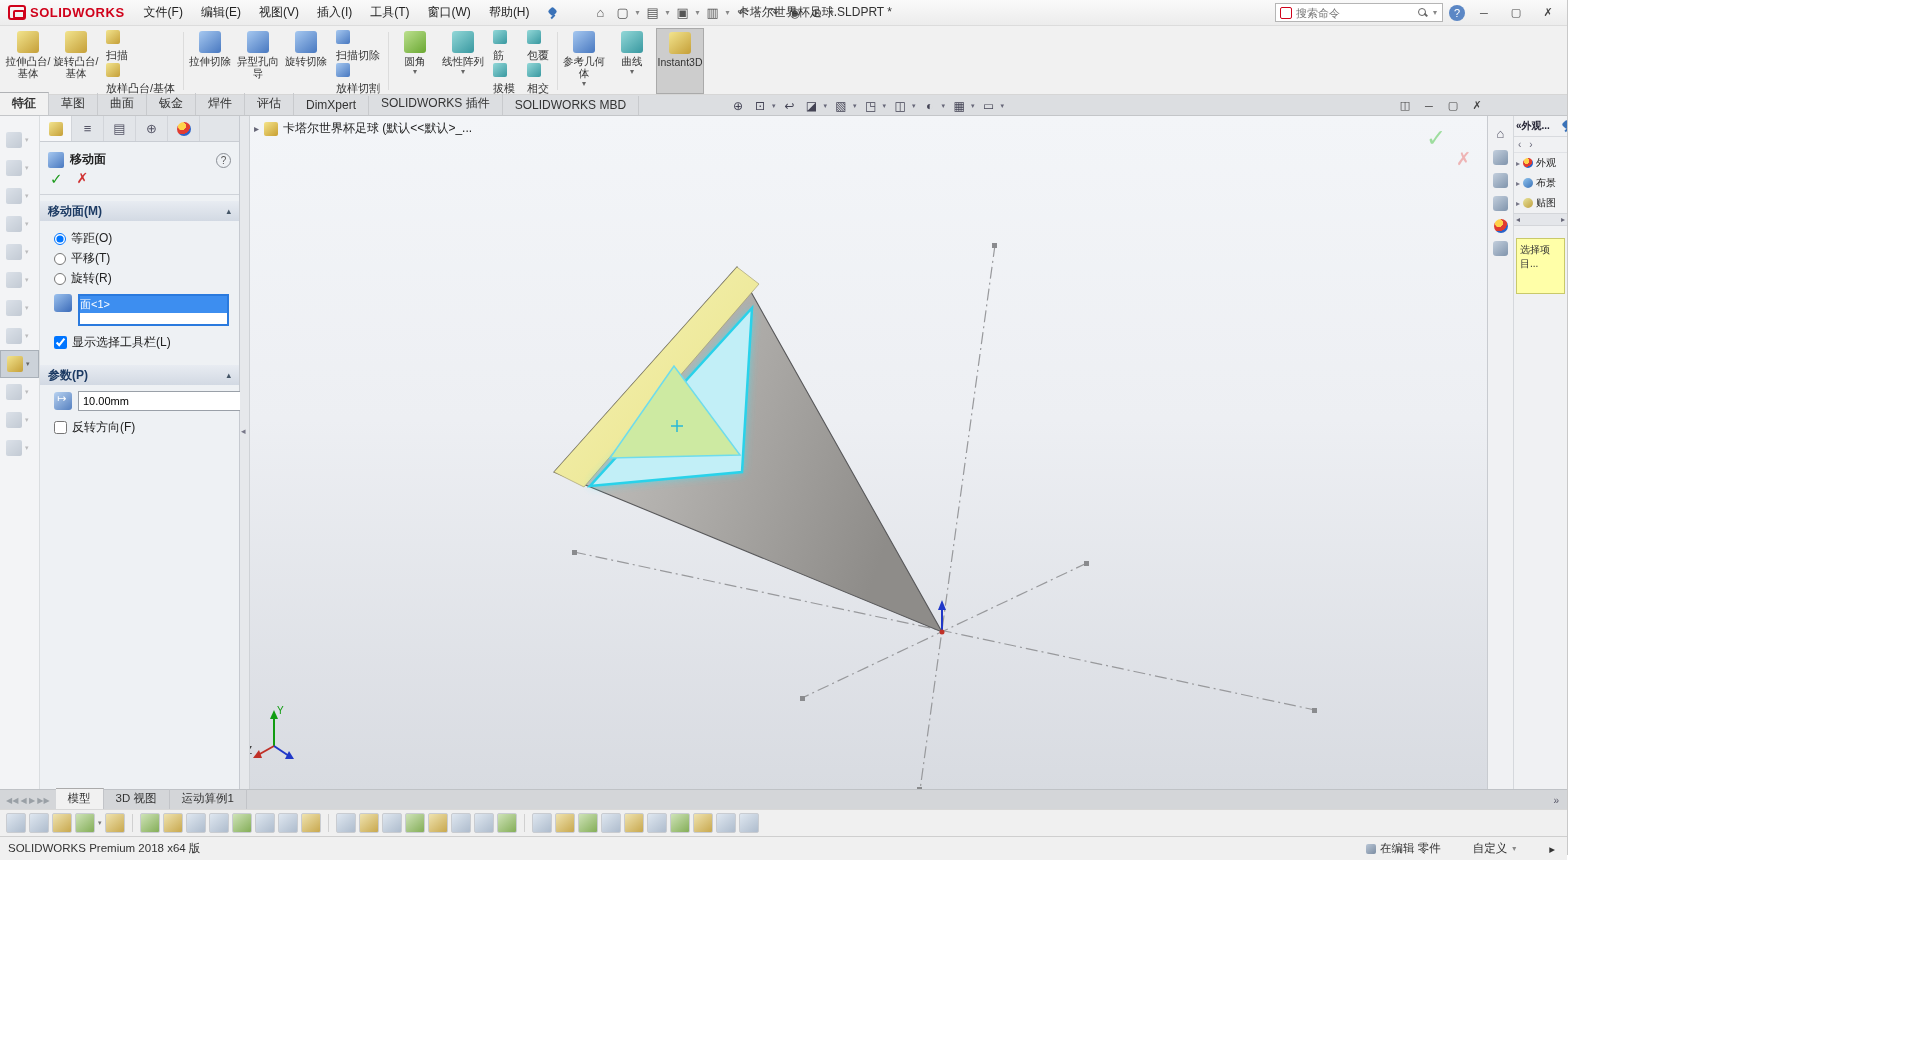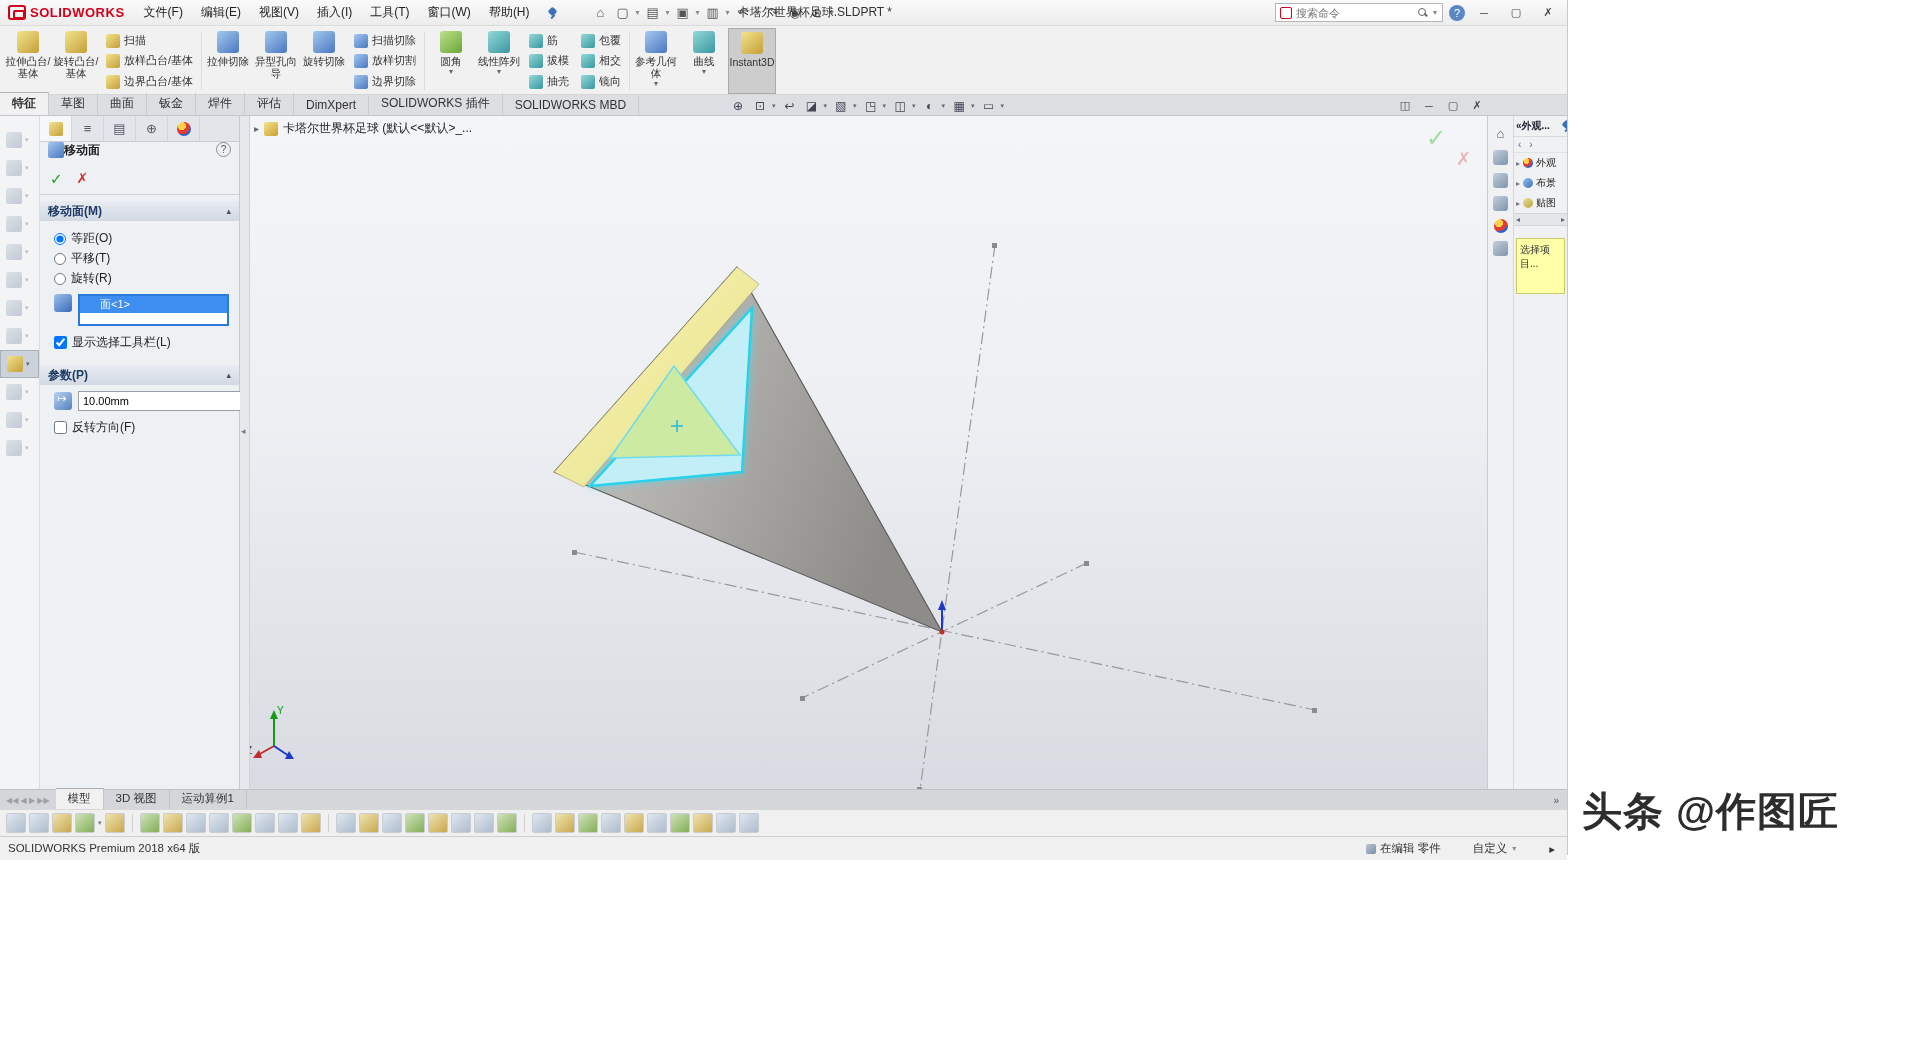--- a/index.html
+++ b/index.html
@@ -31,21 +31,21 @@
   .mag-icon::after { content:""; position:absolute; left:6px; top:6px; width:4px; height:1.5px; background:#666; transform:rotate(45deg); }
   .help-btn { width:16px; height:16px; border-radius:50%; background:#5b87c5; color:#fff; font-size:11px; display:flex; align-items:center; justify-content:center; }
   .winbtn { width:26px; height:20px; display:flex; align-items:center; justify-content:center; font-size:11px; color:#444; }
 
   
   .ribbon { height:69px; background:#f1f1f1; border-bottom:1px solid #d6d6d6; display:flex; align-items:stretch; padding:2px 2px 0 4px; }
   .rb-big { width:48px; display:flex; flex-direction:column; align-items:center; padding-top:3px; text-align:center; font-size:10.5px; line-height:1.15; color:#333; }
   .rb-big .ic { width:22px; height:22px; border-radius:3px; margin-bottom:2px; }
   .rb-big.pressed { background:#cdcdcd; border:1px solid #aaa; }
   .rb-stack { display:flex; flex-direction:column; justify-content:space-around; padding:2px 6px; font-size:11px; color:#333; }
-  .rb-row { display:flex; align-items:flex-end; gap:4px; white-space:nowrap; }
+  .rb-row { display:flex; align-items:flex-start; gap:4px; white-space:nowrap;flex-direction:column; }
   .ic-s { width:14px; height:14px; border-radius:2px; flex:none; }
   .g-gold { background:linear-gradient(140deg,#f2e48e,#c59f38); }
   .g-blue { background:linear-gradient(140deg,#a6c8f0,#4878c0); }
   .g-green{ background:linear-gradient(140deg,#bce08e,#6aa832); }
   .g-teal { background:linear-gradient(140deg,#93d8d8,#3898a0); }
   .rb-sep { width:1px; background:#dcdcdc; margin:4px 2px; }
   .rb-caret { font-size:8px; color:#666; }
 
   
   .tabrow { position:relative; height:21px; background:#dcdee1; border-bottom:1px solid #c4c6c9; display:flex; align-items:flex-end; }
@@ -67,36 +67,36 @@
   .ls-row.pressed { opacity:1; background:#ccd2d9; border:1px solid #a9b0b8; }
   .ls-row.pressed .ic-s { background:linear-gradient(140deg,#f2e48e,#c59f38); }
 
   
   .pm { width:200px; background:#eef1f4; border-right:1px solid #c6cad0; display:flex; flex-direction:column; font-size:12px; }
   .pm-tabs { height:26px; display:flex; border-bottom:1px solid #c9cdd3; background:#e2e5e9; }
   .pm-tab { width:32px; display:flex; align-items:center; justify-content:center; border-right:1px solid #d2d5da; }
   .pm-tab.active { background:#f6f7f9; }
   .pm-tab .glyph { font-size:13px; color:#556; }
   .sphere { width:14px; height:14px; border-radius:50%; background:radial-gradient(circle at 35% 30%, #ffd24a 0 30%, #e03c31 31% 60%, #2a62c8 61% 100%); }
-  .pm-title { height:26px; display:flex; align-items:flex-start; padding:0 8px; font-weight:bold; color:#222; }
+  .pm-title { height:26px; display:flex; align-items:flex-end; gap:6px; padding:0 8px; font-weight:bold; color:#222; }
   .pm-title .ic-s { width:16px; height:16px; }
   .pm-help { margin-left:auto; width:15px; height:15px; border-radius:50%; border:1px solid #8a8f96; color:#555; font-size:10px; display:flex; align-items:center; justify-content:center; font-weight:normal; }
   .pm-actions { display:flex; gap:14px; padding:2px 10px 6px; border-bottom:1px solid #cfd3d9; }
   .pm-ok { color:#1d9b1d; font-size:15px; font-weight:bold; }
   .pm-cancel { color:#d03030; font-size:14px; font-weight:bold; }
   .pm-group { margin-top:6px; }
   .pm-ghead { height:20px; background:linear-gradient(#e8ecf2,#d2d9e3); display:flex; align-items:center; padding:0 8px; color:#1c3a63; font-weight:bold; }
   .pm-ghead .chev { margin-left:auto; font-size:9px; color:#456; }
   .pm-gbody { padding:6px 10px 8px 14px; }
   .pm-radio { display:flex; align-items:center; gap:5px; margin:3px 0; }
   .pm-radio input { width:12px; height:12px; }
   .sel-row { display:flex; gap:6px; margin:7px 0 2px; align-items:flex-start; }
   .sel-ic { width:18px; height:18px; border-radius:3px; background:linear-gradient(140deg,#9cc2ee,#3a6ab8); flex:none; }
   .sel-box { flex:1; height:32px; background:#fff; border:2px solid #2a7ade; }
-  .sel-item { background:#3d8ef0; color:#fff; font-size:11px; padding:1px 20px; }
+  .sel-item { background:#3d8ef0; color:#fff; font-size:11px; padding:1px 0; }
   .pm-check { display:flex; align-items:center; gap:5px; margin-top:8px; }
   .spin-row { display:flex; gap:6px; align-items:center; }
   .spin-ic { width:18px; height:18px; border-radius:3px; background:linear-gradient(140deg,#b8d2f0,#5580c0); flex:none; position:relative; }
   .spin-ic::after { content:"↦"; position:absolute; left:3px; top:0px; color:#fff; font-size:11px; }
   .spinbox { flex:1; display:flex; border:1px solid #9aa0a8; background:#fff; height:20px;gap:44px; }
   .spinbox input { border:none; outline:none; flex:1; min-width:0; font-size:11px; padding:0 4px; }
   .spinner { width:13px; display:flex; flex-direction:column; border-left:1px solid #c0c4ca; }
   .spinner span { flex:1; font-size:6px; line-height:1; display:flex; align-items:center; justify-content:center; color:#555; background:#eceef0; }
 
   .splitter { width:10px; background:#e6e8eb; border-right:1px solid #cfd2d6; position:relative; }
@@ -652,14 +652,13 @@
         </span>
         <span class="sb-chip">
           <span>自定义</span>
           <span class="qcaret">▾</span>
         </span>
         <span>▸</span>
       </div>
     </div>
   </div>
 
-  <div class="watermark">头条 @作图匠</div>
 </div>
 
 </body></html>

